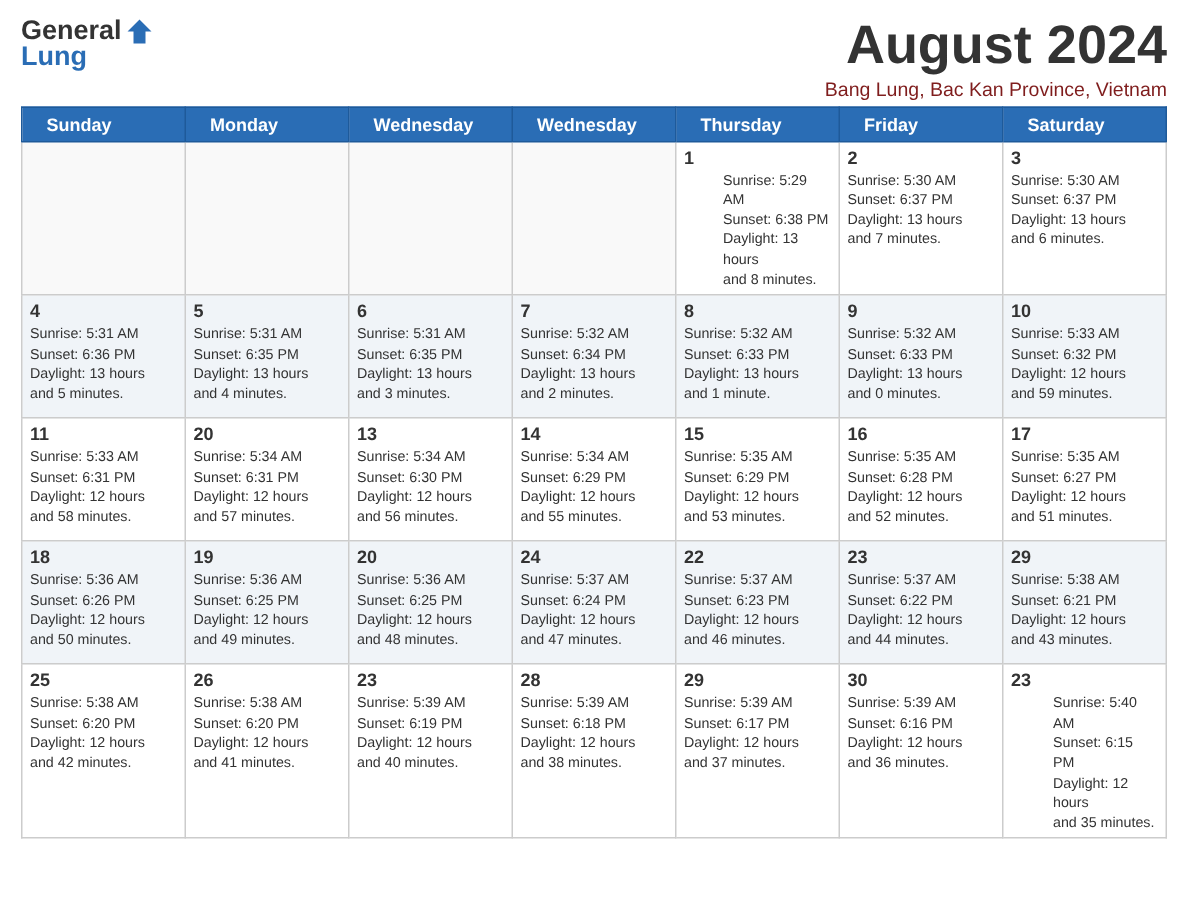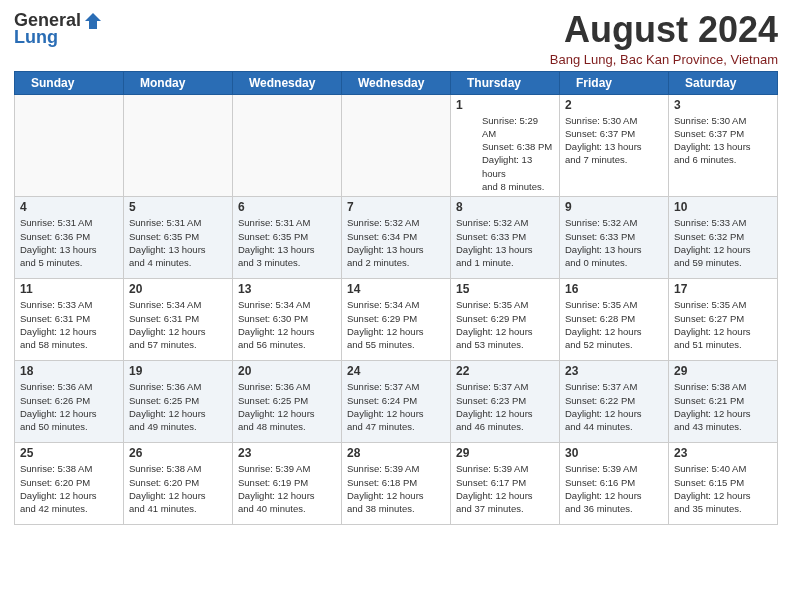--- a/index.html
+++ b/index.html
@@ -357,21 +357,21 @@
           </td>
           <td class="day-cell">
             <span class="day-num">30</span>
             <div class="day-info" style="white-space: pre-line;">Sunrise: 5:39 AM
 Sunset: 6:16 PM
 Daylight: 12 hours
 and 36 minutes.</div>
           </td>
           <td class="day-cell">
             <span class="day-num">23</span>
-            <div class="day-info" style="white-space: pre-line;">Sunrise: 5:40 AM
+            <div class="day-info" style="white-space: pre-line; margin-left: 28px;">Sunrise: 5:40 AM
 Sunset: 6:15 PM
 Daylight: 12 hours
 and 35 minutes.</div>
           </td>
         </tr>
       </tbody>
   </table>
 </div>
 
 </body></html>

